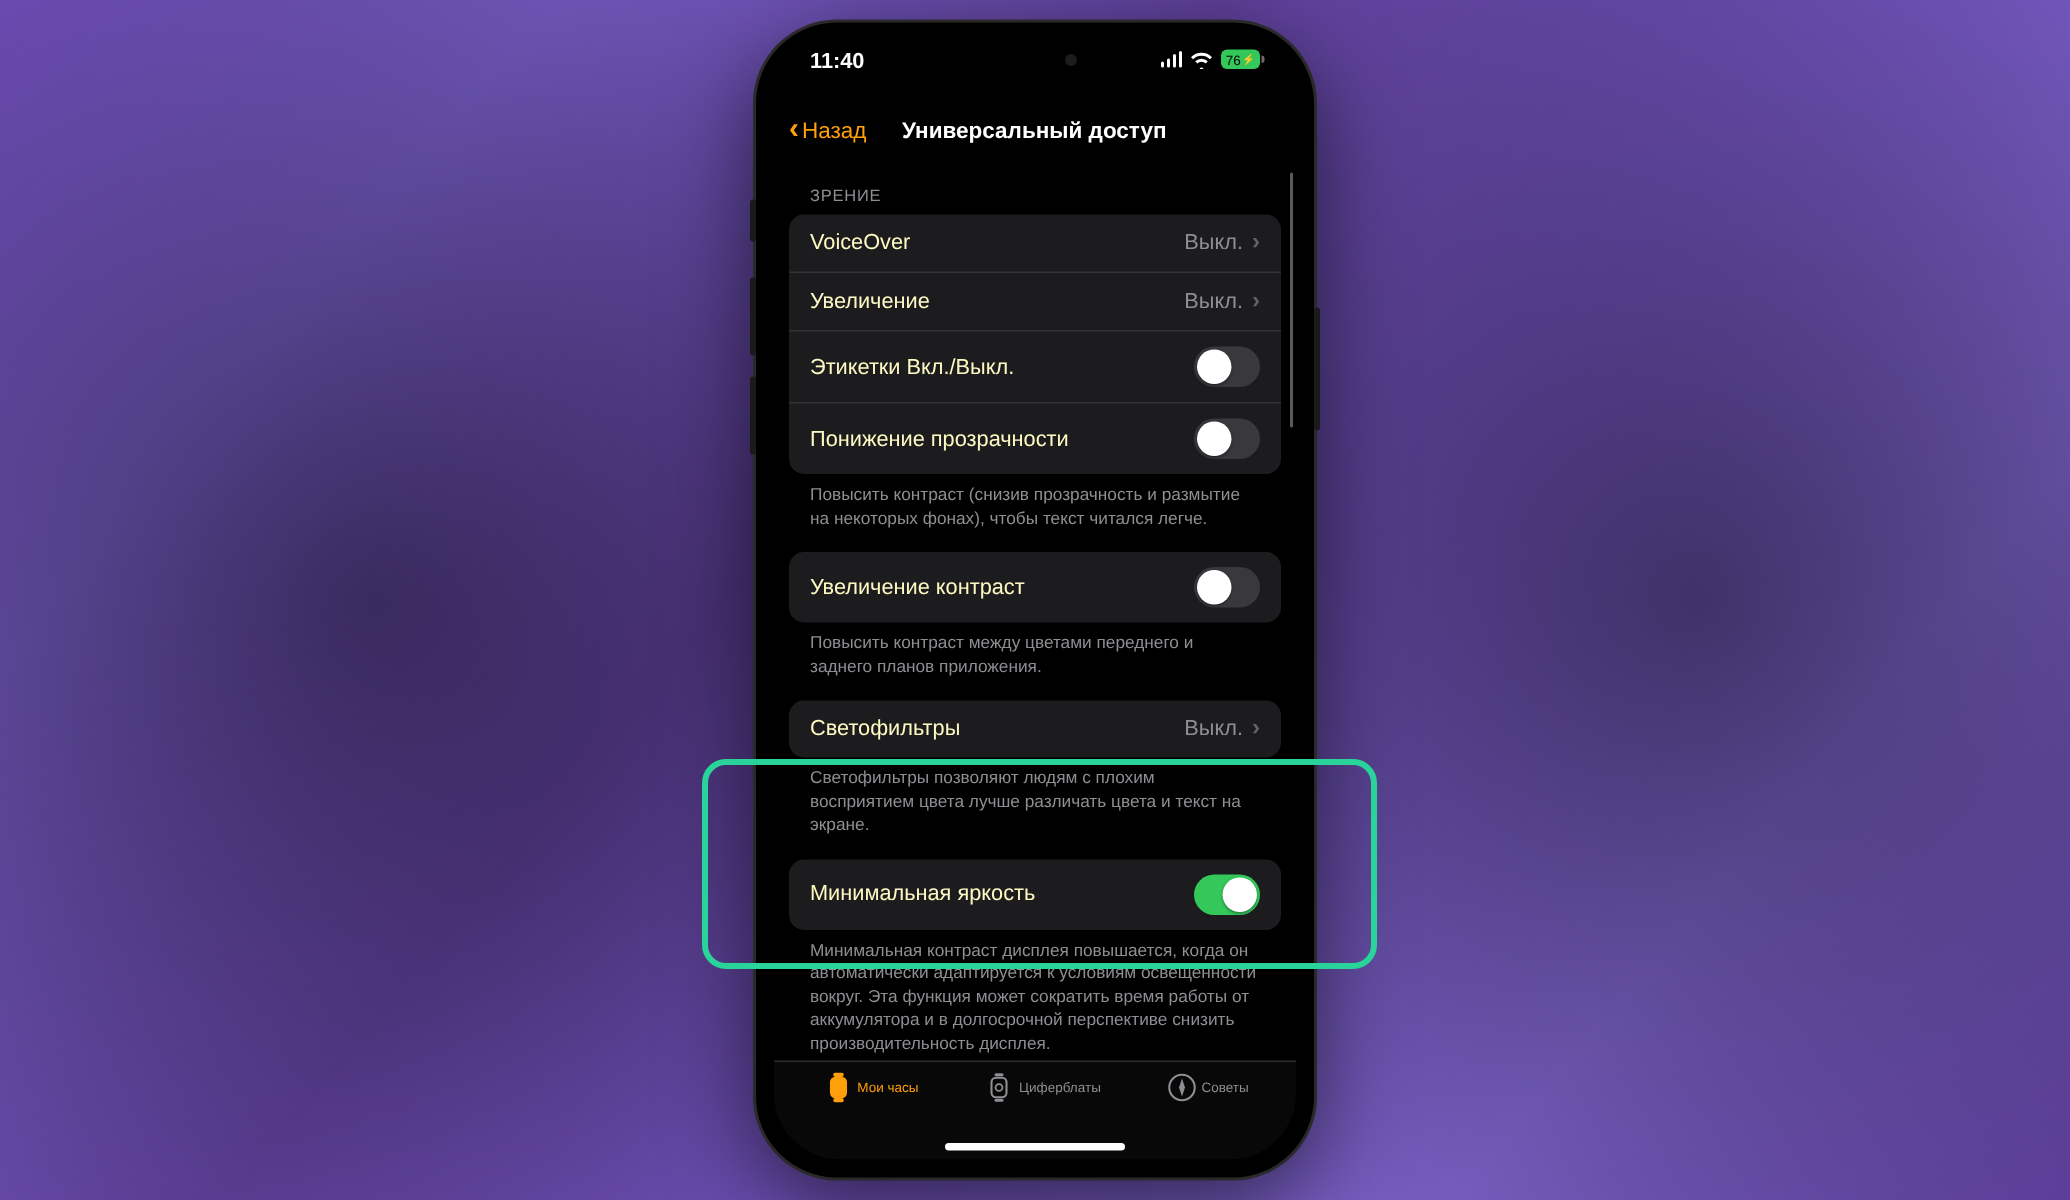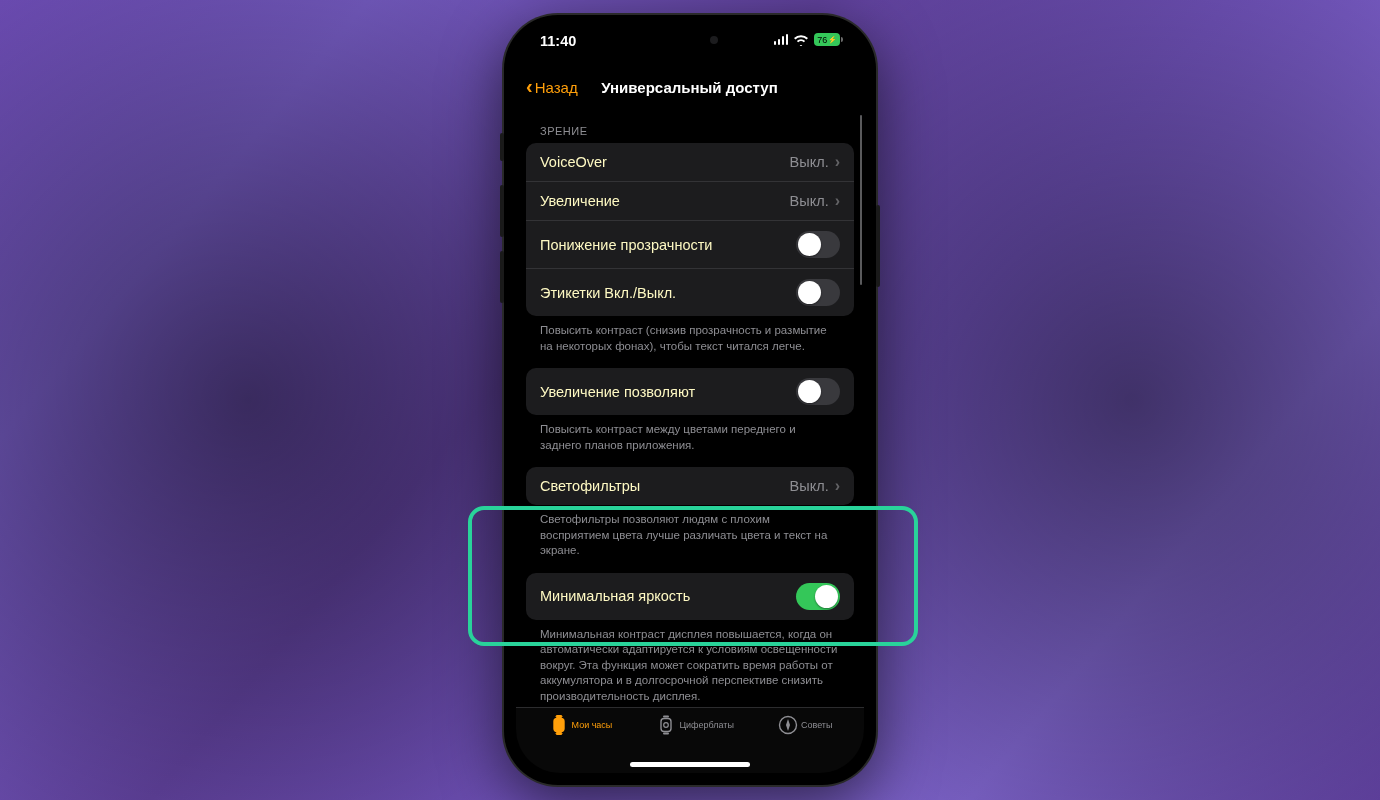--- a/index.html
+++ b/index.html
@@ -178,38 +178,38 @@
           </span>
         </div>
         <div class="row">
           <span class="row-label">Увеличение</span>
           <span class="row-right">
             <span class="row-value">Выкл.</span>
             <span class="chev-right">›</span>
           </span>
         </div>
         <div class="row">
+          <span class="row-label">Этикетки Вкл./Выкл.</span>
+          <span class="toggle off">
+              <span class="knob"></span>
+            </span>
+        </div>
+        <div class="row">
           <span class="row-label">Понижение прозрачности</span>
           <span class="toggle off">
               <span class="knob"></span>
             </span>
         </div>
-        <div class="row">
-          <span class="row-label">Этикетки Вкл./Выкл.</span>
-          <span class="toggle off">
-              <span class="knob"></span>
-            </span>
-        </div>
       </div>
       <div class="footer-text">Повысить контраст (снизив прозрачность и размытие на некоторых фонах), чтобы текст читался легче.</div>
 
       <div class="spacer"></div>
       <div class="group">
         <div class="row">
-          <span class="row-label">Увеличение позволяют</span>
+          <span class="row-label">Увеличение контраст</span>
           <span class="toggle off">
               <span class="knob"></span>
             </span>
         </div>
       </div>
       <div class="footer-text">Повысить контраст между цветами переднего и заднего планов приложения.</div>
 
       <div class="spacer"></div>
       <div class="group">
         <div class="row">

